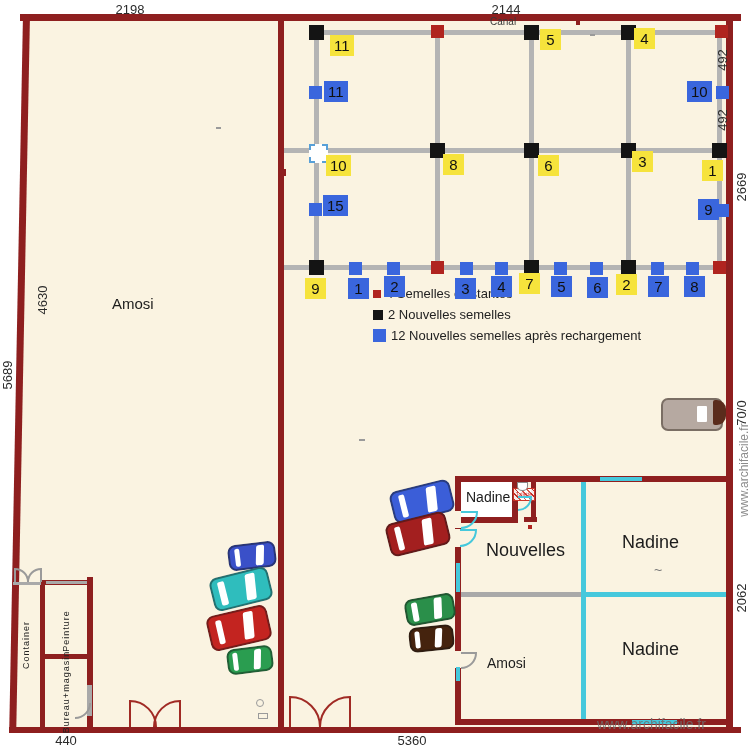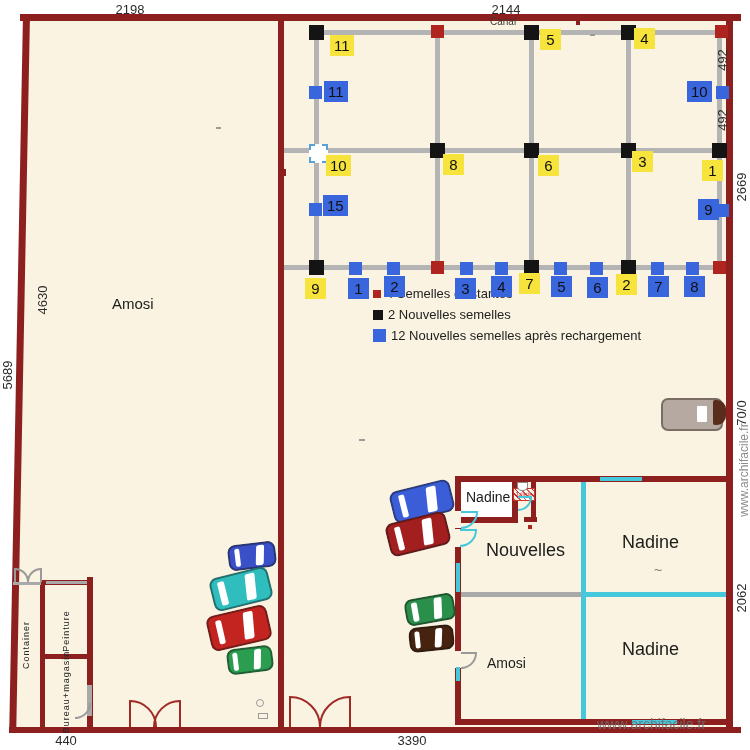--- a/index.html
+++ b/index.html
@@ -159,21 +159,21 @@
       <div style="position: absolute; left: 130px; top: 9px; transform: translate(-50%, -50%) rotate(0deg); font: 13px &quot;Liberation Sans&quot;, sans-serif; color: rgb(43, 43, 43); white-space: nowrap; z-index: 6;">2198</div>
       <div style="position: absolute; left: 506px; top: 9px; transform: translate(-50%, -50%) rotate(0deg); font: 13px &quot;Liberation Sans&quot;, sans-serif; color: rgb(43, 43, 43); white-space: nowrap; z-index: 6;">2144</div>
       <div style="position: absolute; left: 42px; top: 300px; transform: translate(-50%, -50%) rotate(-90deg); font: 13px &quot;Liberation Sans&quot;, sans-serif; color: rgb(43, 43, 43); white-space: nowrap; z-index: 6;">4630</div>
       <div style="position: absolute; left: 7px; top: 375px; transform: translate(-50%, -50%) rotate(-90deg); font: 13px &quot;Liberation Sans&quot;, sans-serif; color: rgb(43, 43, 43); white-space: nowrap; z-index: 6;">5689</div>
       <div style="position: absolute; left: 722px; top: 60px; transform: translate(-50%, -50%) rotate(-90deg); font: 13px &quot;Liberation Sans&quot;, sans-serif; color: rgb(43, 43, 43); white-space: nowrap; z-index: 6;">492</div>
       <div style="position: absolute; left: 722px; top: 120px; transform: translate(-50%, -50%) rotate(-90deg); font: 13px &quot;Liberation Sans&quot;, sans-serif; color: rgb(43, 43, 43); white-space: nowrap; z-index: 6;">492</div>
       <div style="position: absolute; left: 741px; top: 187px; transform: translate(-50%, -50%) rotate(-90deg); font: 13px &quot;Liberation Sans&quot;, sans-serif; color: rgb(43, 43, 43); white-space: nowrap; z-index: 6;">2669</div>
       <div style="position: absolute; left: 741px; top: 413px; transform: translate(-50%, -50%) rotate(-90deg); font: 13px &quot;Liberation Sans&quot;, sans-serif; color: rgb(43, 43, 43); white-space: nowrap; z-index: 6;">70/0</div>
       <div style="position: absolute; left: 741px; top: 598px; transform: translate(-50%, -50%) rotate(-90deg); font: 13px &quot;Liberation Sans&quot;, sans-serif; color: rgb(43, 43, 43); white-space: nowrap; z-index: 6;">2062</div>
       <div style="position: absolute; left: 66px; top: 740px; transform: translate(-50%, -50%) rotate(0deg); font: 13px &quot;Liberation Sans&quot;, sans-serif; color: rgb(43, 43, 43); white-space: nowrap; z-index: 6;">440</div>
-      <div style="position: absolute; left: 412px; top: 740px; transform: translate(-50%, -50%) rotate(0deg); font: 13px &quot;Liberation Sans&quot;, sans-serif; color: rgb(43, 43, 43); white-space: nowrap; z-index: 6;">3390</div>
+      <div style="position: absolute; left: 412px; top: 740px; transform: translate(-50%, -50%) rotate(0deg); font: 13px &quot;Liberation Sans&quot;, sans-serif; color: rgb(43, 43, 43); white-space: nowrap; z-index: 6;">5360</div>
       <div style="position: absolute; left: 308.5px; top: 24.5px; width: 15px; height: 15px; z-index: 5; background: rgb(20, 20, 20);"></div>
       <div style="position: absolute; left: 430.5px; top: 24.5px; width: 13px; height: 13px; z-index: 5; background: rgb(176, 36, 31);"></div>
       <div style="position: absolute; left: 523.5px; top: 24.5px; width: 15px; height: 15px; z-index: 5; background: rgb(20, 20, 20);"></div>
       <div style="position: absolute; left: 620.5px; top: 24.5px; width: 15px; height: 15px; z-index: 5; background: rgb(20, 20, 20);"></div>
       <div style="position: absolute; left: 714.5px; top: 24.5px; width: 13px; height: 13px; z-index: 5; background: rgb(176, 36, 31);"></div>
       <div style="position: absolute; left: 308.5px; top: 85.5px; width: 13px; height: 13px; z-index: 5; background: rgb(58, 102, 221);"></div>
       <div style="position: absolute; left: 715.5px; top: 85.5px; width: 13px; height: 13px; z-index: 5; background: rgb(58, 102, 221);"></div>
       <div style="position: absolute; left: 308.5px; top: 143.5px; width: 15px; height: 15px; z-index: 5; background: rgb(255, 255, 255); border: 2px dashed rgb(88, 160, 216);"></div>
       <div style="position: absolute; left: 429.5px; top: 142.5px; width: 15px; height: 15px; z-index: 5; background: rgb(20, 20, 20);"></div>
       <div style="position: absolute; left: 523.5px; top: 142.5px; width: 15px; height: 15px; z-index: 5; background: rgb(20, 20, 20);"></div>

